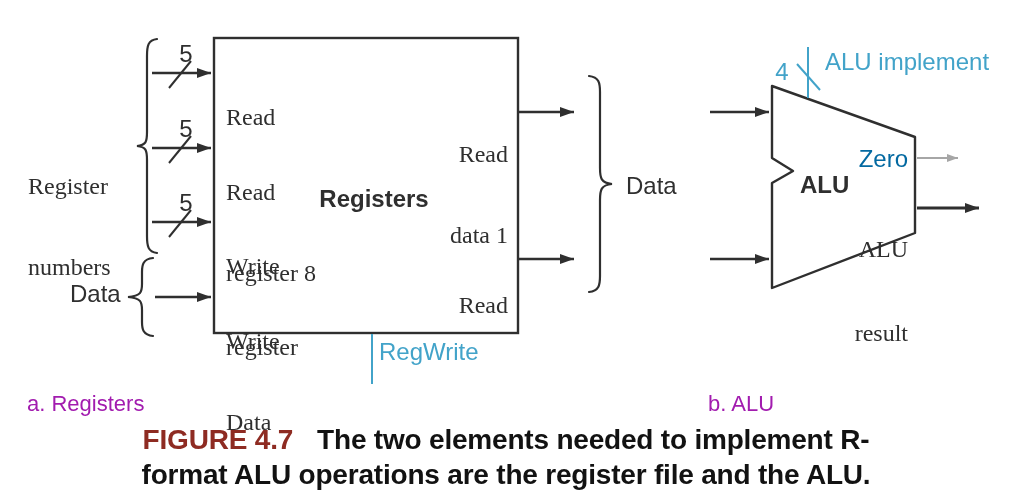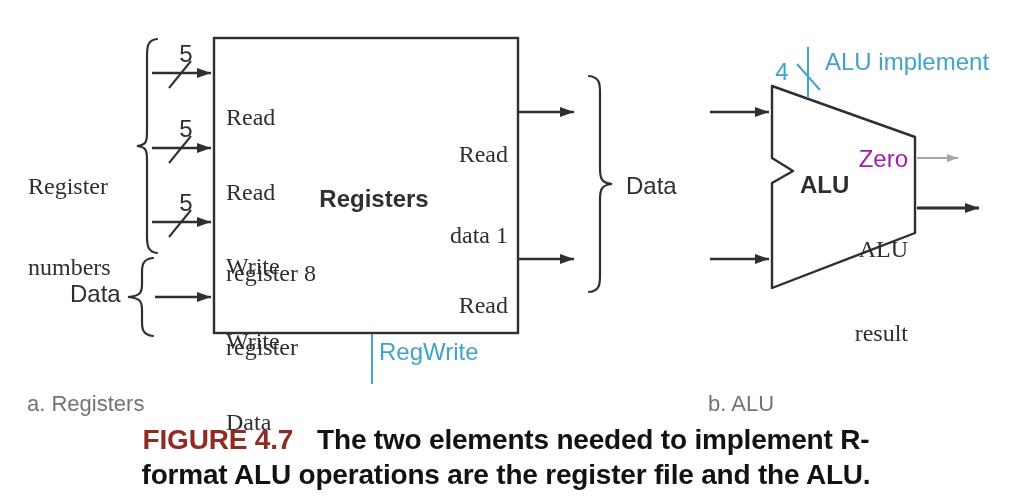--- a/index.html
+++ b/index.html
@@ -5,24 +5,24 @@
   html,body{margin:0;padding:0;background:#fff;}
   .stage{
     position:relative;width:1012px;height:502px;background:#ffffff;
     font-family:"Liberation Sans",sans-serif;color:#2f2f2f;overflow:hidden;
   }
   .stage svg{position:absolute;left:0;top:0;}
   .lbl{position:absolute;font-size:24px;line-height:27px;white-space:pre;}
   .lbl span{display:block;font-family:Liberation Serif, serif;}
   .b{font-weight:bold;}
   .cy{color:#42a3c9;}
-  .gr{color:#a21caf;}
+  .gr{color:#0369a1;}
   .ra{text-align:right;}
   .ctr{text-align:center;}
-  .small{font-size:22px;line-height:26px;color:#737373;}
+  .small{font-size:22px;line-height:26px;color:#a21caf;}
   .caption{
     position:absolute;left:0;top:422px;width:1012px;text-align:center;
     font-size:28px;line-height:35px;font-weight:bold;color:#121212;
     letter-spacing:-0.2px;
   }
   .fignum{color:#8e2b22;margin-right:24px;}
 </style>
 </head>
 <body>
 

